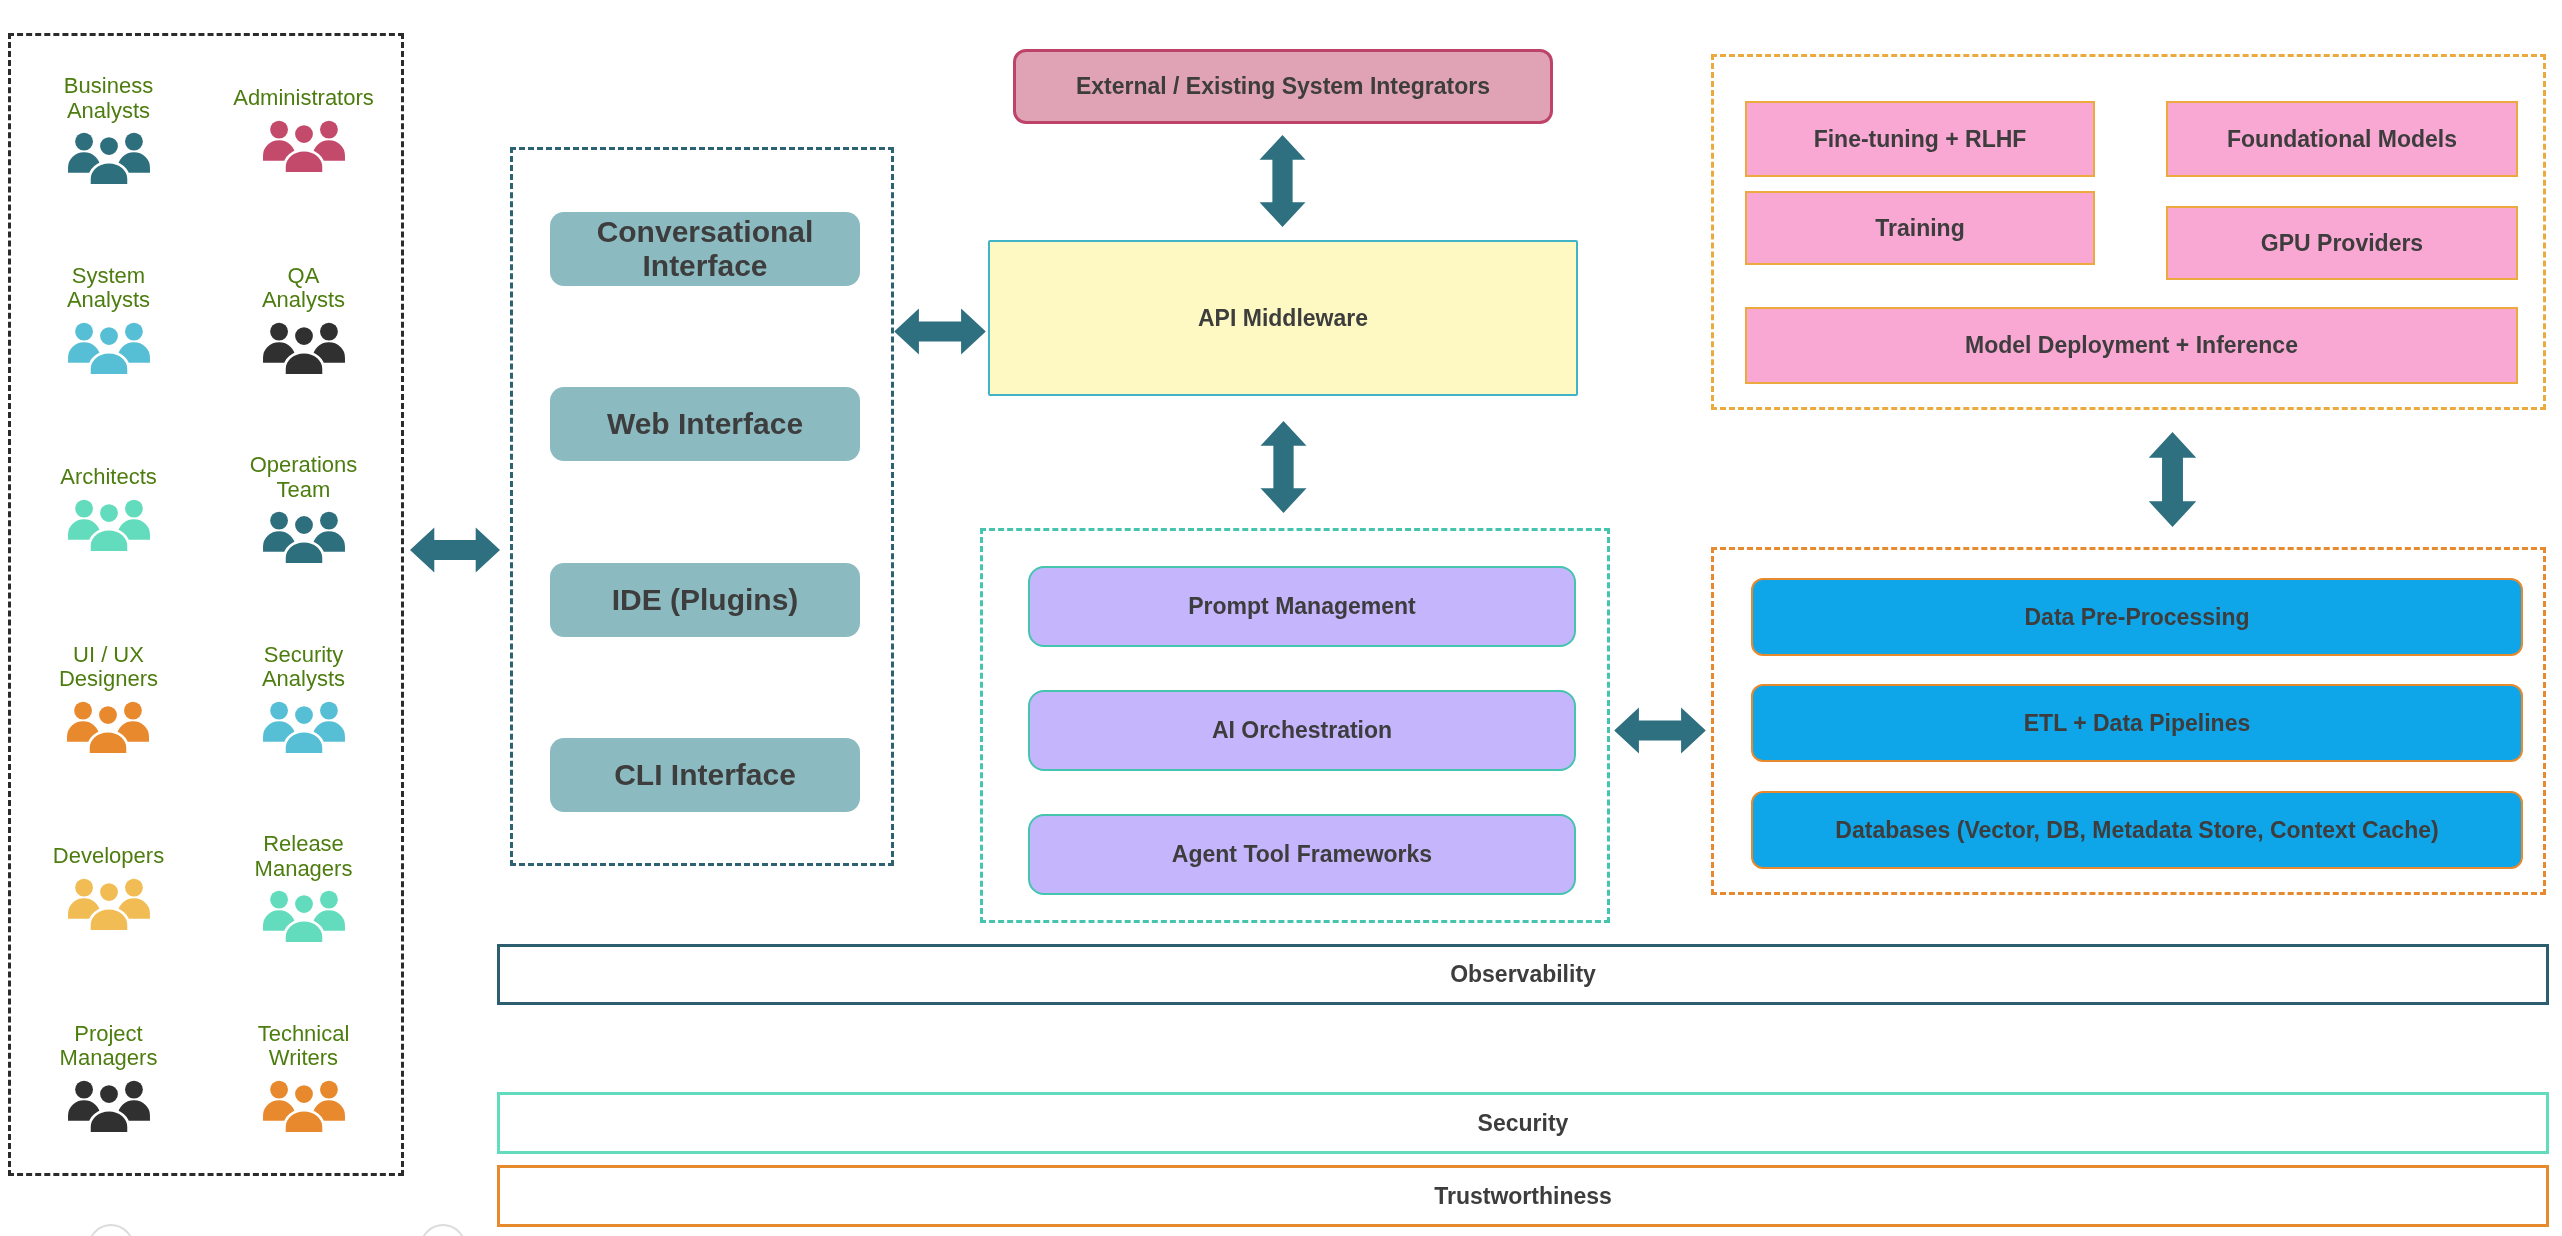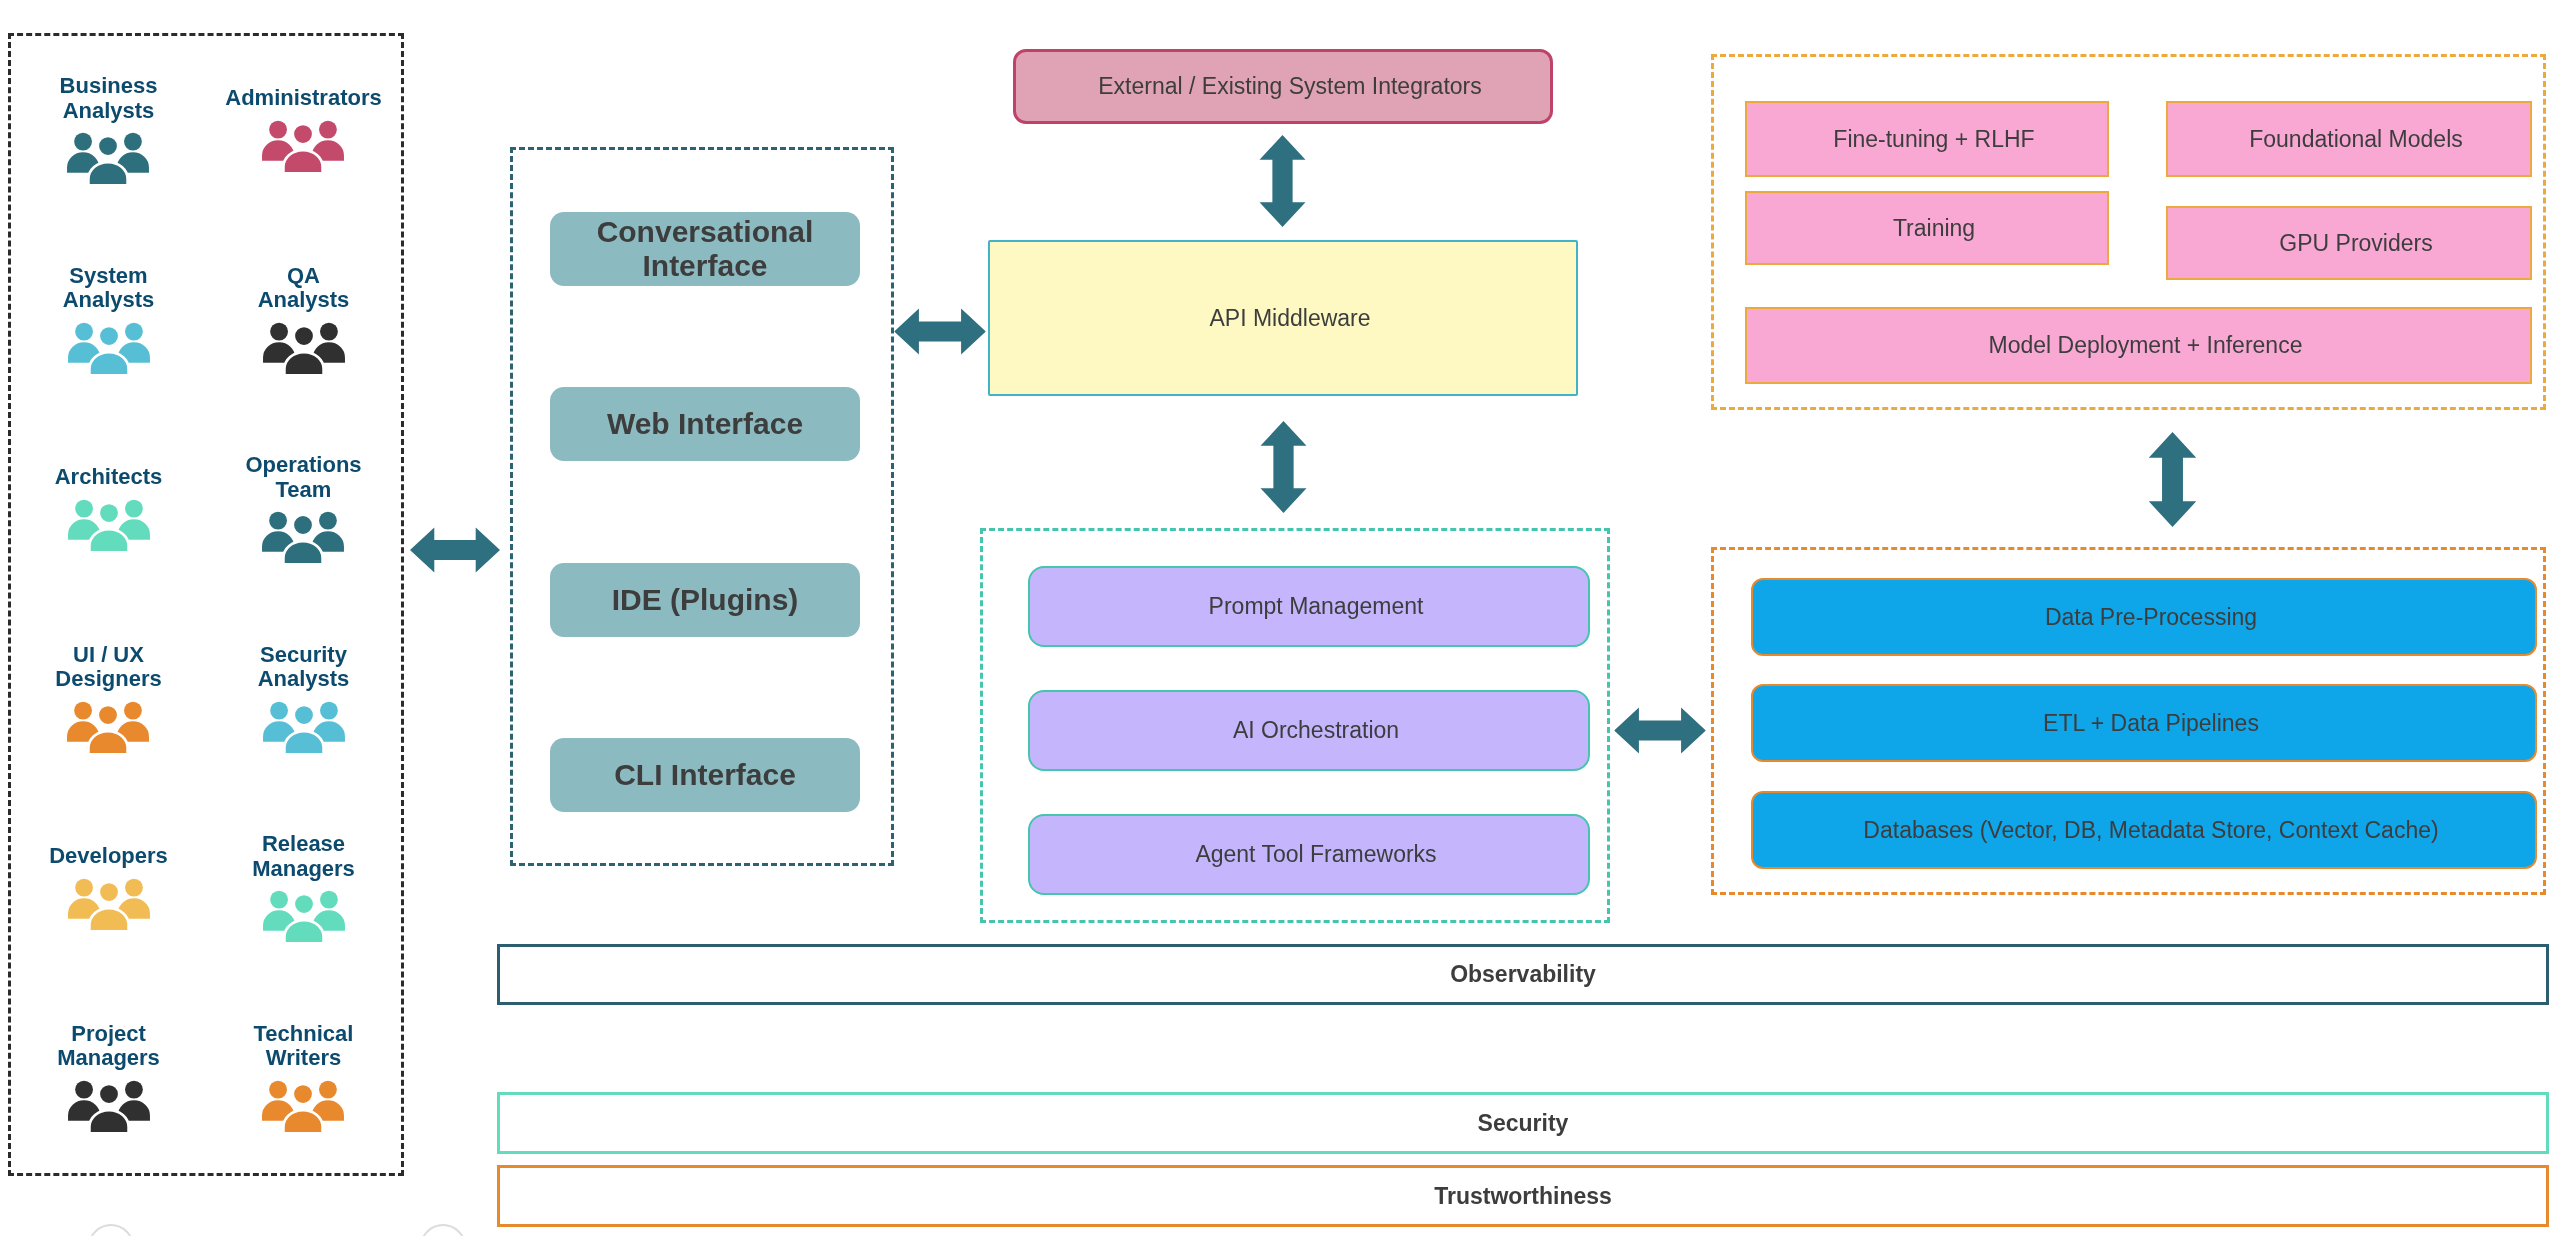--- a/index.html
+++ b/index.html
@@ -5,32 +5,32 @@
   html,body{margin:0;padding:0;background:#ffffff;}
   .canvas{position:relative;width:2562px;height:1236px;background:#ffffff;overflow:hidden;
           font-family:"Liberation Sans","DejaVu Sans",sans-serif;}
   .abs{position:absolute;box-sizing:border-box;}
 
   
   .personas-box{left:8px;top:33px;width:396px;height:1143px;border:3px dashed #2b2b2b;
     display:grid;grid-template-columns:1fr 1fr;grid-template-rows:repeat(6,1fr);
     align-items:center;justify-items:center;}
   .persona{display:flex;flex-direction:column;align-items:center;gap:7px;}
-  .plabel{font-weight:bold;font-size:22px;line-height:1.12;color:#0c4a6e;text-align:center;white-space:pre-line;}
+  .plabel{font-weight:normal;font-size:22px;line-height:1.12;color:#4d7c0f;text-align:center;white-space:pre-line;}
   .picon{display:block;}
   .picon svg{width:86px;height:57px;display:block;}
 
   
   .interfaces-box{left:510px;top:147px;width:384px;height:719px;border:3px dashed #2D6273;}
   .iface{position:absolute;left:37px;width:310px;height:74px;background:#8CBAC1;border-radius:14px;
     display:flex;align-items:center;justify-content:center;text-align:center;
     font-weight:bold;font-size:30px;color:#3D3D3D;line-height:1.12;padding:0 14px;box-sizing:border-box;}
 
   .boxlabel{display:flex;align-items:center;justify-content:center;text-align:center;
-    font-weight:normal;font-size:23px;color:#3D3D3D;line-height:1.15;padding-left:14px;}
+    font-weight:bold;font-size:23px;color:#3D3D3D;line-height:1.15;}
 
   
   .external-box{left:1013px;top:49px;width:540px;height:75px;background:#DFA3B5;
     border:3px solid #BE4368;border-radius:13px;}
   .api-box{left:988px;top:240px;width:590px;height:156px;background:#fef9c3;
     border:2px solid #41B3C6;border-radius:2px;}
   .orch-box{left:980px;top:528px;width:630px;height:395px;border:3px dashed #45C4AE;}
   .orch-item{position:absolute;left:45px;width:544px;height:77px;background:#c4b5fd;
     border:2px solid #45C4AE;border-radius:16px;}
 

